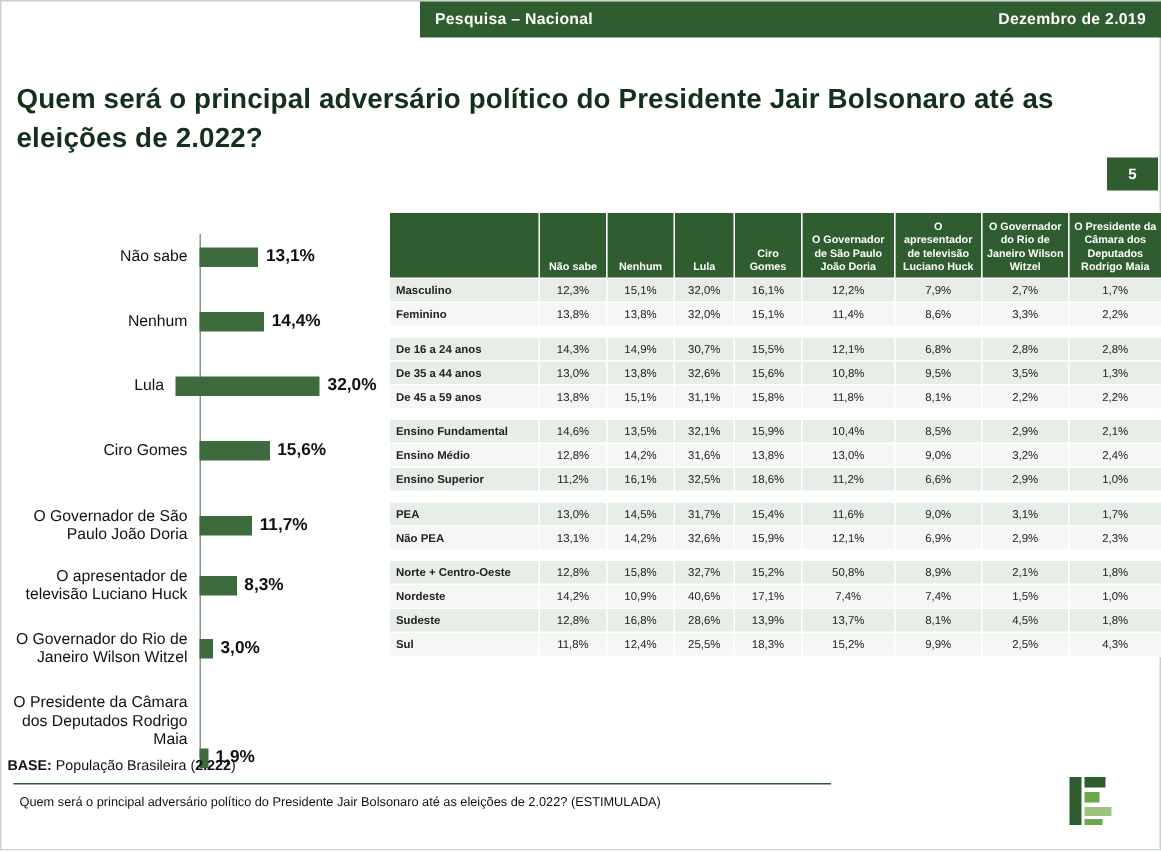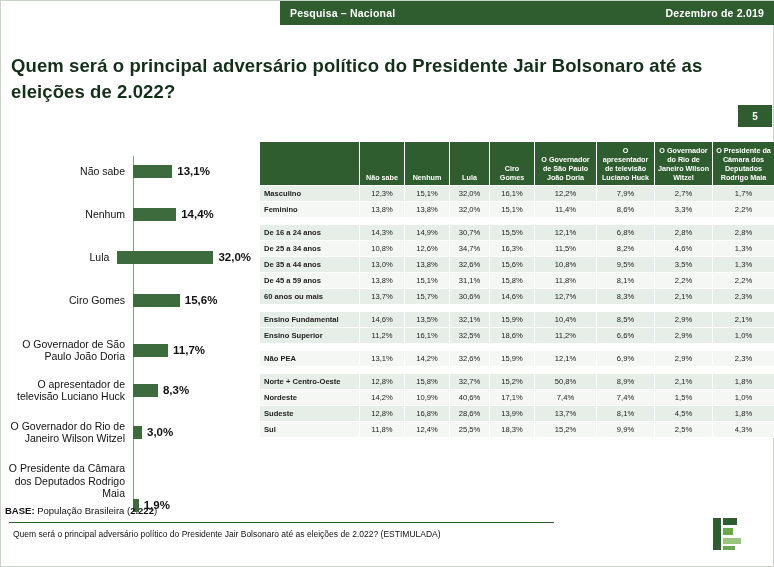--- a/index.html
+++ b/index.html
@@ -351,31 +351,20 @@
             <td class="rowlab">De 16 a 24 anos</td>
             <td>14,3%</td>
             <td>14,9%</td>
             <td>30,7%</td>
             <td>15,5%</td>
             <td>12,1%</td>
             <td>6,8%</td>
             <td>2,8%</td>
             <td>2,8%</td>
           </tr>
-          <tr class="plain">
-            <td class="rowlab">De 25 a 34 anos</td>
-            <td>10,8%</td>
-            <td>12,6%</td>
-            <td>34,7%</td>
-            <td>16,3%</td>
-            <td>11,5%</td>
-            <td>8,2%</td>
-            <td>4,6%</td>
-            <td>1,3%</td>
-          </tr>
           <tr class="shade">
             <td class="rowlab">De 35 a 44 anos</td>
             <td>13,0%</td>
             <td>13,8%</td>
             <td>32,6%</td>
             <td>15,6%</td>
             <td>10,8%</td>
             <td>9,5%</td>
             <td>3,5%</td>
             <td>1,3%</td>
@@ -384,59 +373,70 @@
             <td class="rowlab">De 45 a 59 anos</td>
             <td>13,8%</td>
             <td>15,1%</td>
             <td>31,1%</td>
             <td>15,8%</td>
             <td>11,8%</td>
             <td>8,1%</td>
             <td>2,2%</td>
             <td>2,2%</td>
           </tr>
-          <tr class="shade">
-            <td class="rowlab">60 anos ou mais</td>
-            <td>13,7%</td>
-            <td>15,7%</td>
-            <td>30,6%</td>
-            <td>14,6%</td>
-            <td>12,7%</td>
-            <td>8,3%</td>
-            <td>2,1%</td>
-            <td>2,3%</td>
-          </tr>
           <tr class="spacer">
             <td colspan="9"></td>
           </tr>
           <tr class="shade">
             <td class="rowlab">Ensino Fundamental</td>
             <td>14,6%</td>
             <td>13,5%</td>
             <td>32,1%</td>
             <td>15,9%</td>
             <td>10,4%</td>
             <td>8,5%</td>
             <td>2,9%</td>
             <td>2,1%</td>
           </tr>
+          <tr class="plain">
+            <td class="rowlab">Ensino Médio</td>
+            <td>12,8%</td>
+            <td>14,2%</td>
+            <td>31,6%</td>
+            <td>13,8%</td>
+            <td>13,0%</td>
+            <td>9,0%</td>
+            <td>3,2%</td>
+            <td>2,4%</td>
+          </tr>
           <tr class="shade">
             <td class="rowlab">Ensino Superior</td>
             <td>11,2%</td>
             <td>16,1%</td>
             <td>32,5%</td>
             <td>18,6%</td>
             <td>11,2%</td>
             <td>6,6%</td>
             <td>2,9%</td>
             <td>1,0%</td>
           </tr>
           <tr class="spacer">
             <td colspan="9"></td>
           </tr>
+          <tr class="shade">
+            <td class="rowlab">PEA</td>
+            <td>13,0%</td>
+            <td>14,5%</td>
+            <td>31,7%</td>
+            <td>15,4%</td>
+            <td>11,6%</td>
+            <td>9,0%</td>
+            <td>3,1%</td>
+            <td>1,7%</td>
+          </tr>
           <tr class="plain">
             <td class="rowlab">Não PEA</td>
             <td>13,1%</td>
             <td>14,2%</td>
             <td>32,6%</td>
             <td>15,9%</td>
             <td>12,1%</td>
             <td>6,9%</td>
             <td>2,9%</td>
             <td>2,3%</td>

